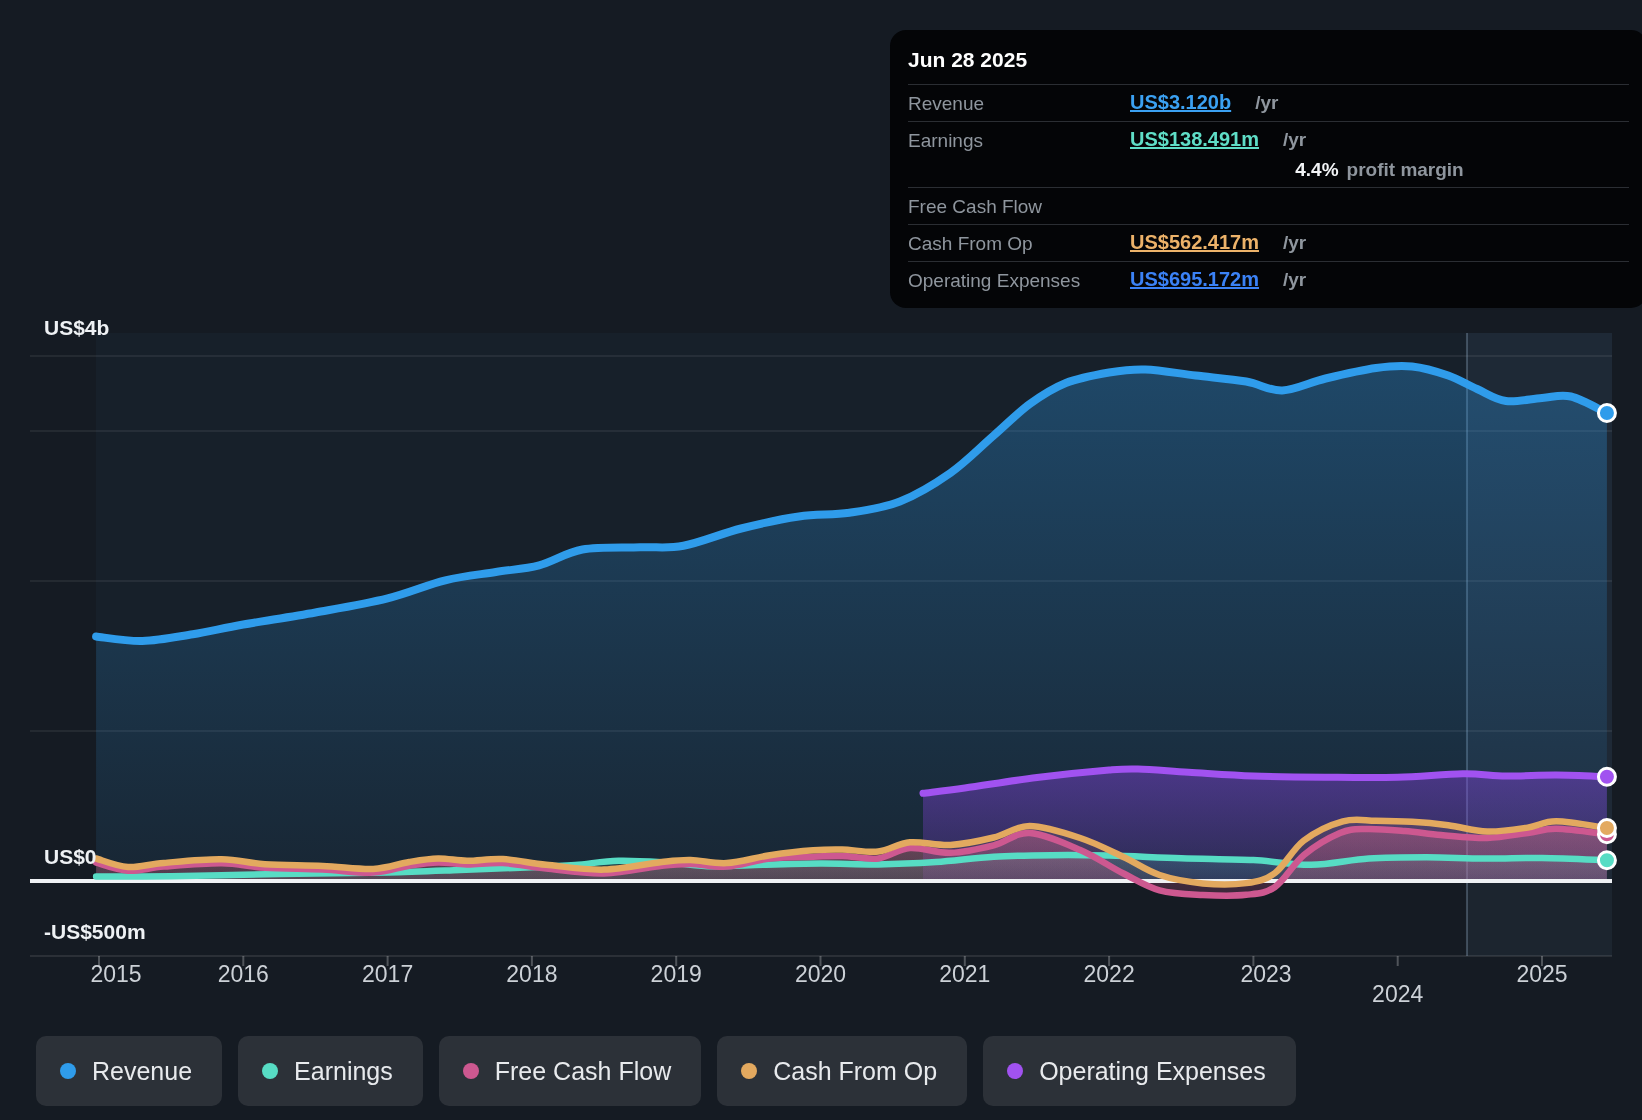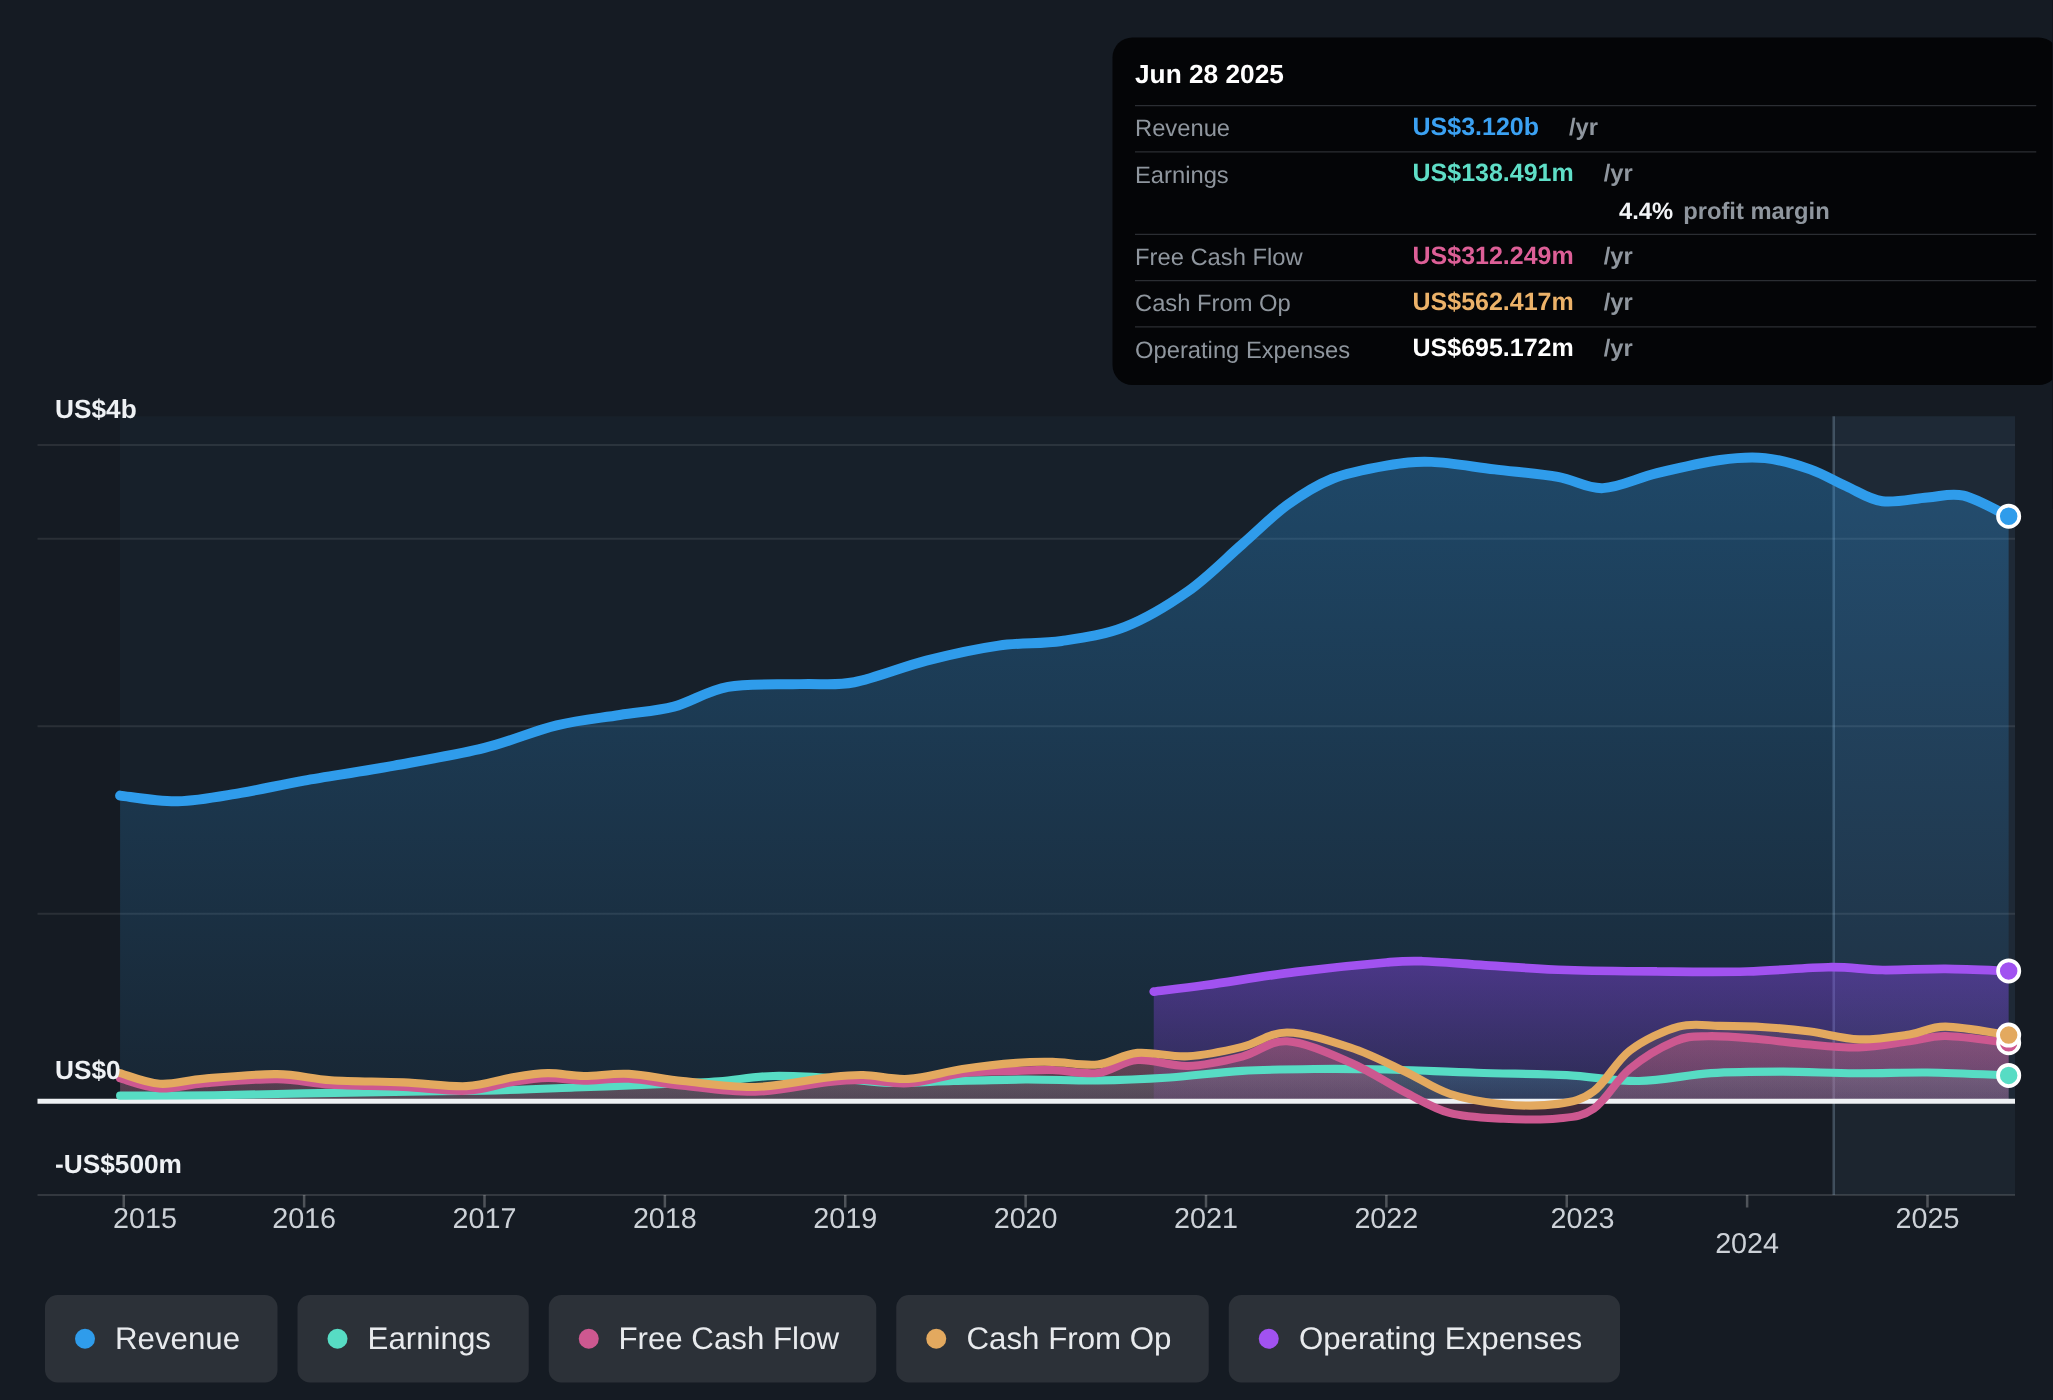--- a/index.html
+++ b/index.html
@@ -8,21 +8,21 @@
   svg{position:absolute;left:0;top:0;}
   .ylabel{position:absolute;left:44px;transform:translateY(-50%);color:#eef1f4;
           font-size:21px;font-weight:bold;white-space:nowrap;}
   .xlabel{position:absolute;transform:translateX(-50%);color:#ccd1d7;font-size:23px;top:961px;}
   .tooltip{position:absolute;left:890px;top:30px;width:757px;background:#040507;
            border-radius:16px;padding:12px 18px 10px 18px;box-sizing:border-box;z-index:5;}
   .tooltip-title{color:#ffffff;font-size:21px;font-weight:bold;padding:6px 0 12px 0;}
   .trow{display:flex;align-items:flex-start;border-top:1px solid #2b2e33;padding:6px 0;}
   .trow .lbl{flex:0 0 222px;color:#8f969e;font-size:19px;padding-top:2px;}
   .trow .vals{flex:1;}
-  .trow .val{font-size:20px;font-weight:bold;}
+  .trow .val{font-size:20px;font-weight:bold;text-decoration:underline;}
   .trow .suffix{color:#8f969e;font-size:19px;font-weight:bold;margin-left:24px;}
   .trow .sub{margin-top:8px;font-size:19px;color:#8f969e;font-weight:bold;text-align:center;}
   .trow .sub b{color:#f2f4f6;margin-right:8px;}
   .legend{position:absolute;left:36px;top:1036px;display:flex;gap:16px;}
   .pill{display:flex;align-items:center;background:#2c3138;border-radius:10px;height:70px;
         padding:0 30px 0 24px;cursor:pointer;}
   .pill .dot{width:16px;height:16px;border-radius:50%;margin-right:16px;flex:0 0 16px;}
   .pill .plabel{color:#e8eaed;font-size:25px;}
 </style>
 </head>
@@ -114,29 +114,28 @@
         <div class="trow">
           <div class="lbl">Revenue</div>
           <div class="vals"><span class="val" style="color: rgb(59, 161, 242);">US$3.120b</span><span class="suffix">/yr</span></div>
         </div>
         <div class="trow">
           <div class="lbl">Earnings</div>
           <div class="vals"><span class="val" style="color: rgb(95, 222, 199);">US$138.491m</span><span class="suffix">/yr</span><div class="sub"><b>4.4%</b>profit margin</div></div>
         </div>
         <div class="trow">
           <div class="lbl">Free Cash Flow</div>
-          <div class="vals"><span class="val" style="color: rgb(221, 95, 151);">US$312.249m</span><span class="suffix">/yr</span></div>
         </div>
         <div class="trow">
           <div class="lbl">Cash From Op</div>
           <div class="vals"><span class="val" style="color: rgb(236, 178, 105);">US$562.417m</span><span class="suffix">/yr</span></div>
         </div>
         <div class="trow">
           <div class="lbl">Operating Expenses</div>
-          <div class="vals"><span class="val" style="color: #ffffff;">US$695.172m</span><span class="suffix">/yr</span></div>
+          <div class="vals"><span class="val" style="color: #3b82f6;">US$695.172m</span><span class="suffix">/yr</span></div>
         </div>
       </div>
   </div>
 
   <div class="legend" id="legend">
       <div class="pill">
         <span class="dot" style="background: rgb(47, 156, 235);"></span>
         <span class="plabel">Revenue</span>
       </div>
       <div class="pill">

